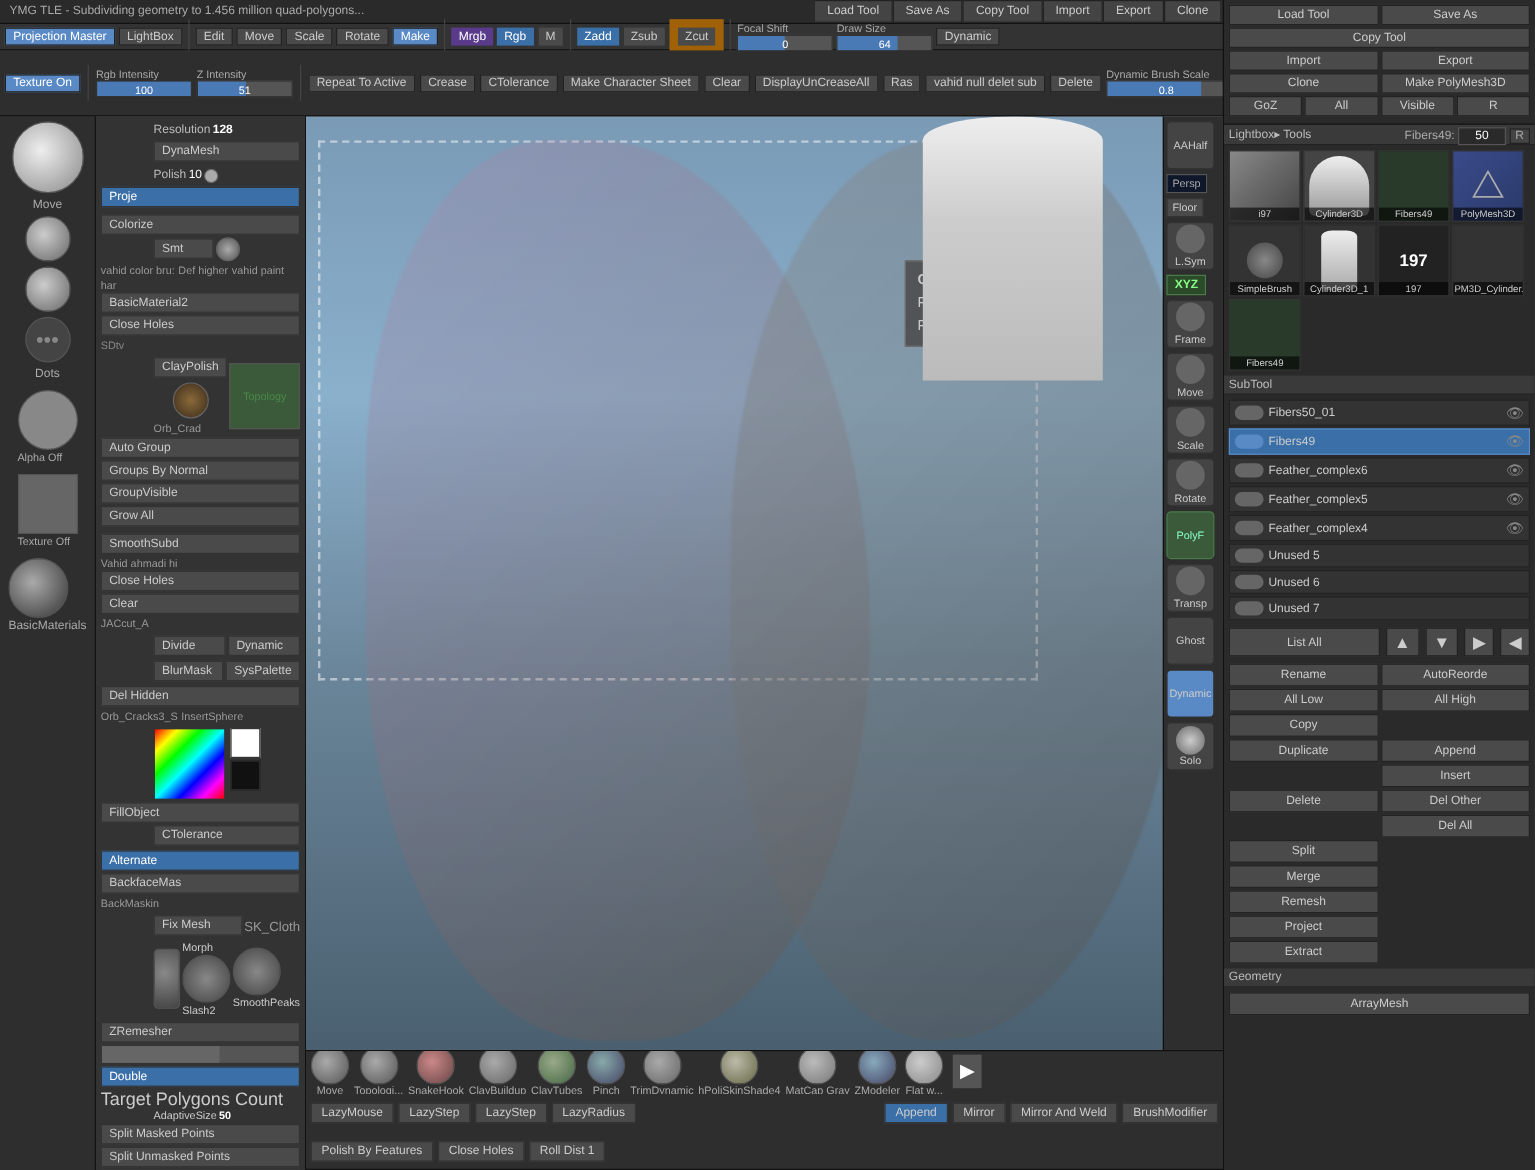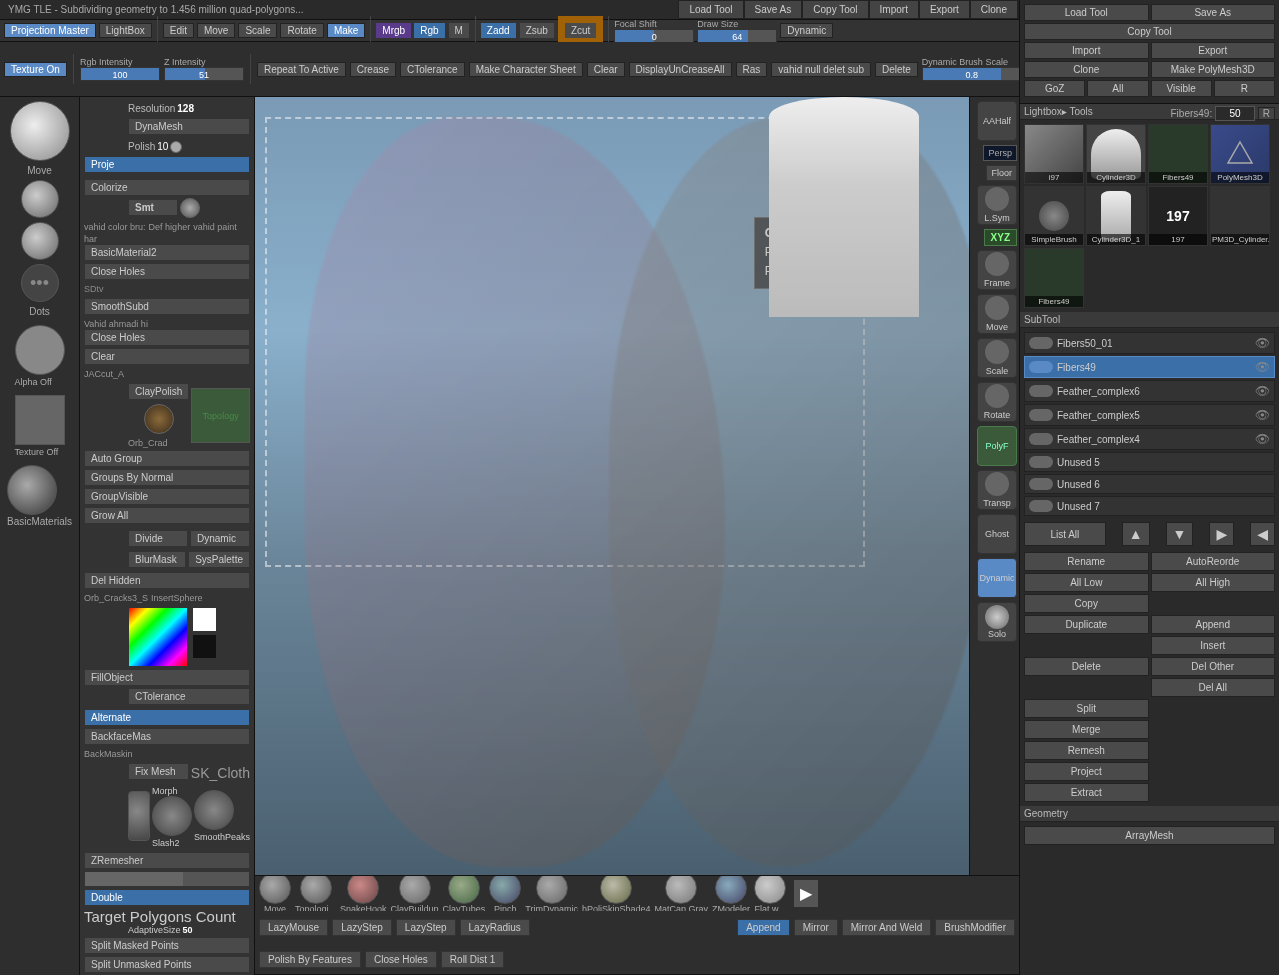--- a/index.html
+++ b/index.html
@@ -243,21 +243,21 @@
     
     .right-toolbar {
       position: absolute;
       top: 97px; right: 260px;
       width: 50px;
       bottom: 100px;
       background: #2e2e2e;
       border-left: 1px solid #111;
       display: flex;
       flex-direction: column;
-      align-items: flex-end;
+      align-items: flex-start;
       padding: 4px 2px;
       gap: 4px;
     }
     .rt-btn {
       width: 40px; height: 40px;
       background: #444;
       border: 1px solid #333;
       border-radius: 4px;
       display: flex; flex-direction: column;
       align-items: center; justify-content: center;
@@ -495,21 +495,21 @@
       background: #4a4a4a;
       color: #ccc;
       border: 1px solid #222;
       padding: 3px 4px;
       font-size: 10px;
       cursor: pointer;
       text-align: center;
       width: 100%;
     }
     .rp-list-row {
-      display: flex; gap: 16px; padding: 0 4px 2px 4px;
+      display: flex; gap: 5px; padding: 0 4px 2px 4px;
     }
     .rp-nav-btn {
       background: #4a4a4a;
       color: #ccc;
       border: 1px solid #222;
       padding: 3px 6px;
       font-size: 14px;
       cursor: pointer;
       text-align: center;
     }
@@ -678,54 +678,54 @@
       <span class="panel-label">Polish</span>
       <span style="color:#fff;font-size:10px;">10</span>
       <div style="width:12px;height:12px;background:#aaa;border-radius:50%;border:1px solid #666;"></div>
     </div>
     <button class="panel-btn blue">Proje</button>
   </div>
 
   <div class="panel-section">
     <button class="panel-btn">Colorize</button>
     <div class="panel-row">
-      <button class="panel-btn" style="width:50px;font-weight:bold;">Smt</button>
+      <button class="panel-btn" style="width:50px;">Smt</button>
       <div style="width:20px;height:20px;background:radial-gradient(circle,#aaa,#555);border-radius:50%;border:1px solid #666;"></div>
     </div>
     <span style="font-size:9px;color:#999;">vahid color bru:</span>
     <span style="font-size:9px;color:#999;">Def higher</span>
     <span style="font-size:9px;color:#999;">vahid paint har</span>
     <button class="panel-btn">BasicMaterial2</button>
     <button class="panel-btn">Close Holes</button>
     <span style="font-size:9px;color:#888;">SDtv</span>
   </div>
 
   <div class="panel-section">
+    <div class="panel-row">
+      <div>
+        <button class="panel-btn">ClayPolish</button>
+        <div style="width:30px;height:30px;background:radial-gradient(circle,#8a6a3a,#3a2a1a);border-radius:50%;border:1px solid #666;margin:2px auto;"></div>
+        <span style="font-size:9px;color:#999;">Orb_Crad</span>
+      </div>
+      <div class="topology-icon">
+        <span style="color:#4a8a4a;font-size:9px;">Topology</span>
+      </div>
+    </div>
+    <button class="panel-btn">Auto Group</button>
+    <button class="panel-btn">Groups By Normal</button>
+    <button class="panel-btn">GroupVisible</button>
+    <button class="panel-btn">Grow All</button>
+  </div>
+
+  <div class="panel-section">
     <button class="panel-btn">SmoothSubd</button>
     <span style="font-size:9px;color:#999;">Vahid ahmadi hi</span>
     <button class="panel-btn">Close Holes</button>
     <button class="panel-btn">Clear</button>
     <span style="font-size:9px;color:#999;">JACcut_A</span>
-  </div>
-
-  <div class="panel-section">
-    <div class="panel-row">
-      <div>
-        <button class="panel-btn">ClayPolish</button>
-        <div style="width:30px;height:30px;background:radial-gradient(circle,#8a6a3a,#3a2a1a);border-radius:50%;border:1px solid #666;margin:2px auto;"></div>
-        <span style="font-size:9px;color:#999;">Orb_Crad</span>
-      </div>
-      <div class="topology-icon">
-        <span style="color:#4a8a4a;font-size:9px;">Topology</span>
-      </div>
-    </div>
-    <button class="panel-btn">Auto Group</button>
-    <button class="panel-btn">Groups By Normal</button>
-    <button class="panel-btn">GroupVisible</button>
-    <button class="panel-btn">Grow All</button>
   </div>
 
   <div class="panel-section">
     <div class="panel-row">
       <button class="panel-btn" style="flex:1;">Divide</button>
       <button class="panel-btn" style="flex:1;">Dynamic</button>
     </div>
     <div class="panel-row">
       <button class="panel-btn" style="flex:1;">BlurMask</button>
       <button class="panel-btn" style="flex:1;">SysPalette</button>
@@ -748,21 +748,21 @@
       <button class="panel-btn" style="flex:1;">CTolerance</button>
     </div>
     <button class="panel-btn blue">Alternate</button>
     <button class="panel-btn">BackfaceMas</button>
     <span style="font-size:9px;color:#999;">BackMaskin</span>
   </div>
 
   <div class="panel-section">
     <div class="panel-row">
       <button class="panel-btn" style="flex:1;">Fix Mesh</button>
-      <span style="font-size:14px;color:#999;">SK_Cloth</span>
+      <span style="font-size:11px;color:#999;">SK_Cloth</span>
     </div>
     <div class="panel-row">
       <div class="morph-icon"></div>
       <div>
         <span style="font-size:9px;color:#ccc;">Morph</span>
         <div style="width:40px;height:40px;background:radial-gradient(circle,#888,#444);border-radius:50%;border:1px solid #555;"></div>
         <span style="font-size:9px;color:#ccc;">Slash2</span>
       </div>
       <div>
         <div style="width:40px;height:40px;background:radial-gradient(circle,#888,#444);border-radius:50%;border:1px solid #555;"></div>

